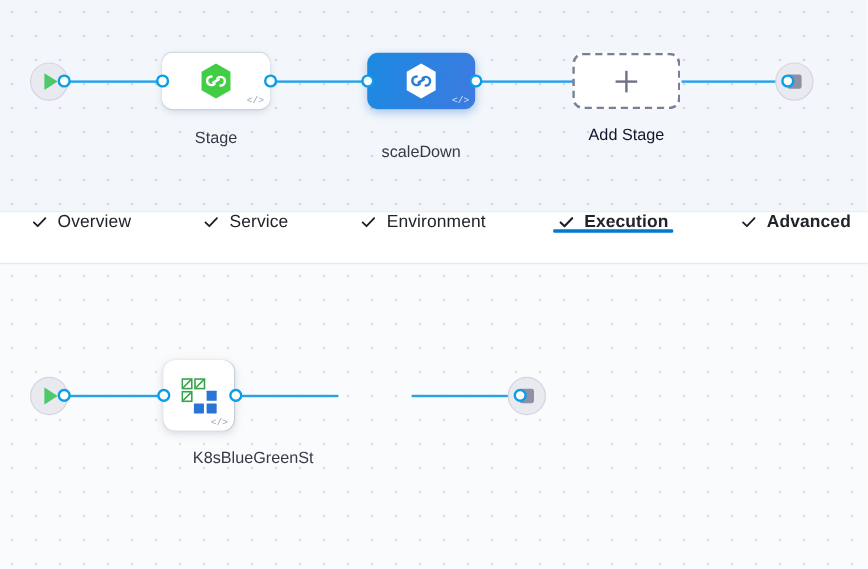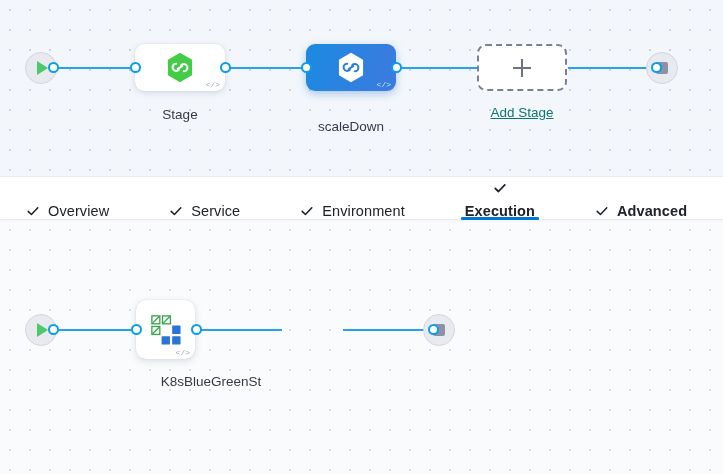--- a/index.html
+++ b/index.html
@@ -51,21 +51,21 @@
     background-image: radial-gradient(circle at 1px 1px, rgba(150,160,182,0.34) 1px, transparent 1.2px);
   }
 
   
   .tabbar {
     position: relative;
     height: 43px;
     background: #ffffff;
     border-bottom: 1px solid #e7eaef;
     display: flex;
-    align-items: flex-end;
+    align-items: flex-start;
     padding-left: 22px;
     box-sizing: border-box;
     z-index: 5;
     box-shadow: 0 1px 2px rgba(40,50,80,0.04);
   }
   .tab {
     display: flex;
     align-items: center;
     gap: 8px;
     padding: 0 4px;
@@ -76,21 +76,21 @@
     color: #22222a;
     letter-spacing: .1px;
   }
   .tab:last-child { margin-right: 0; font-weight: bold; }
   .tab .tick {
     width: 14px;
     height: 14px;
     display: block;
     flex: none;
   }
-  .tab.active { font-weight: bold; flex-direction: column; }
+  .tab.active { font-weight: bold; }
   .tab.active::after {
     content: "";
     position: absolute;
     left: 0px;
     right: 0px;
     bottom: -1px;
     height: 3px;
     background: #0278d5;
     border-radius: 1px;
   }
@@ -189,21 +189,21 @@
     color: #383946;
     line-height: 18px;
     white-space: nowrap;
   }
   .node-label.wrap {
     white-space: normal;
     width: 112px;
     line-height: 20px;
     margin-left: 46px;
   }
-  .muted { color: #0f766e; text-decoration: underline; }
+  .muted { color: #0f172a; }
 
   
   .add-stage {
     width: 90px;
     height: 47px;
     border-radius: 9px;
     border: 2px dashed #7b7e96;
     background: #ffffff;
     display: flex;
     align-items: center;

